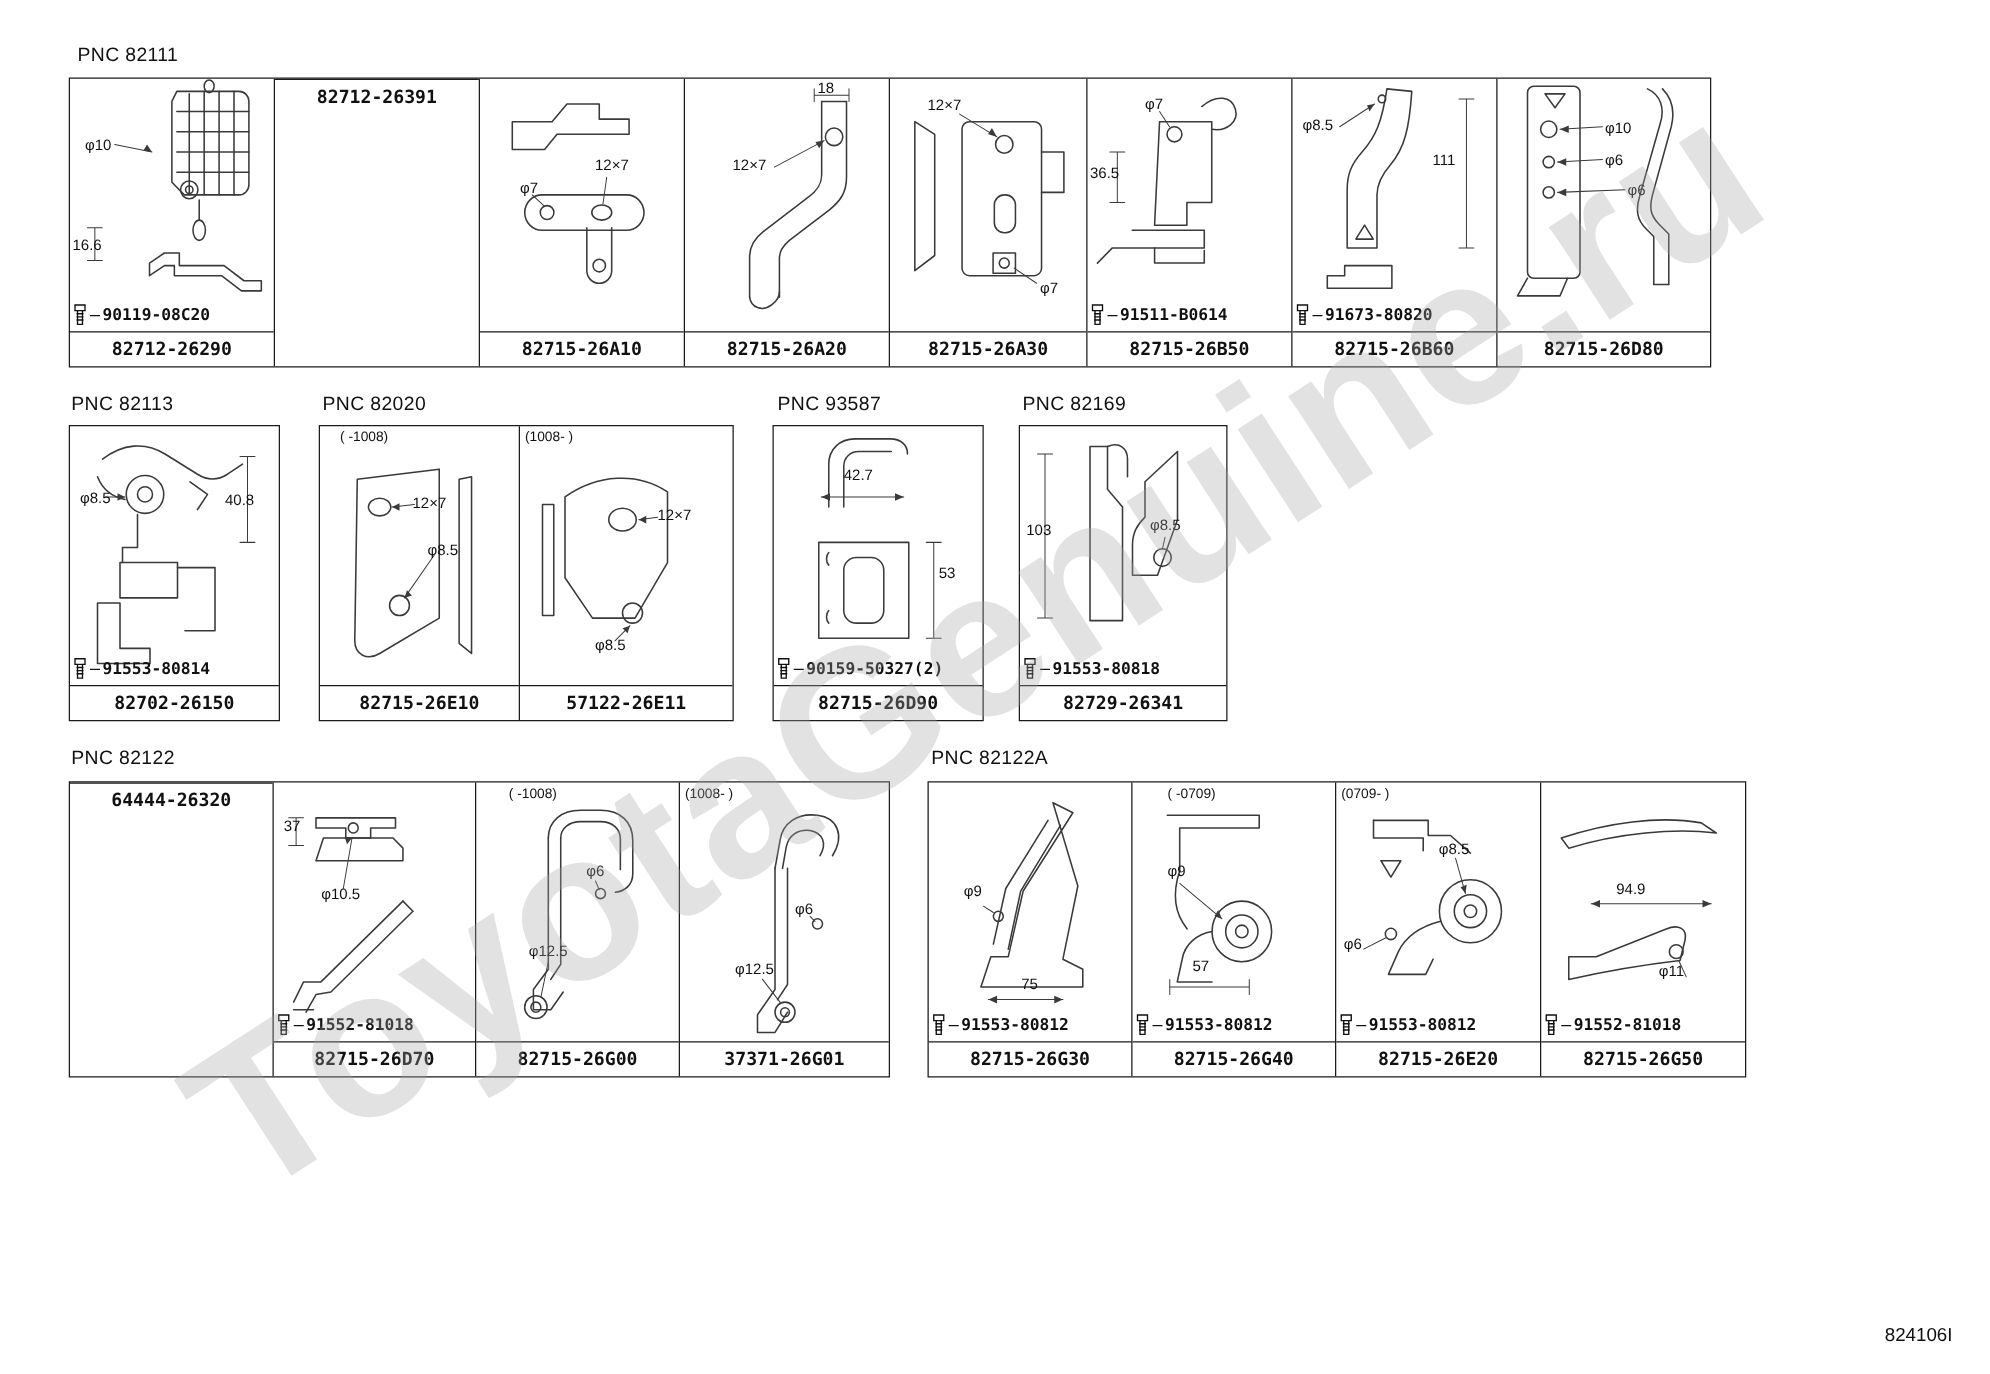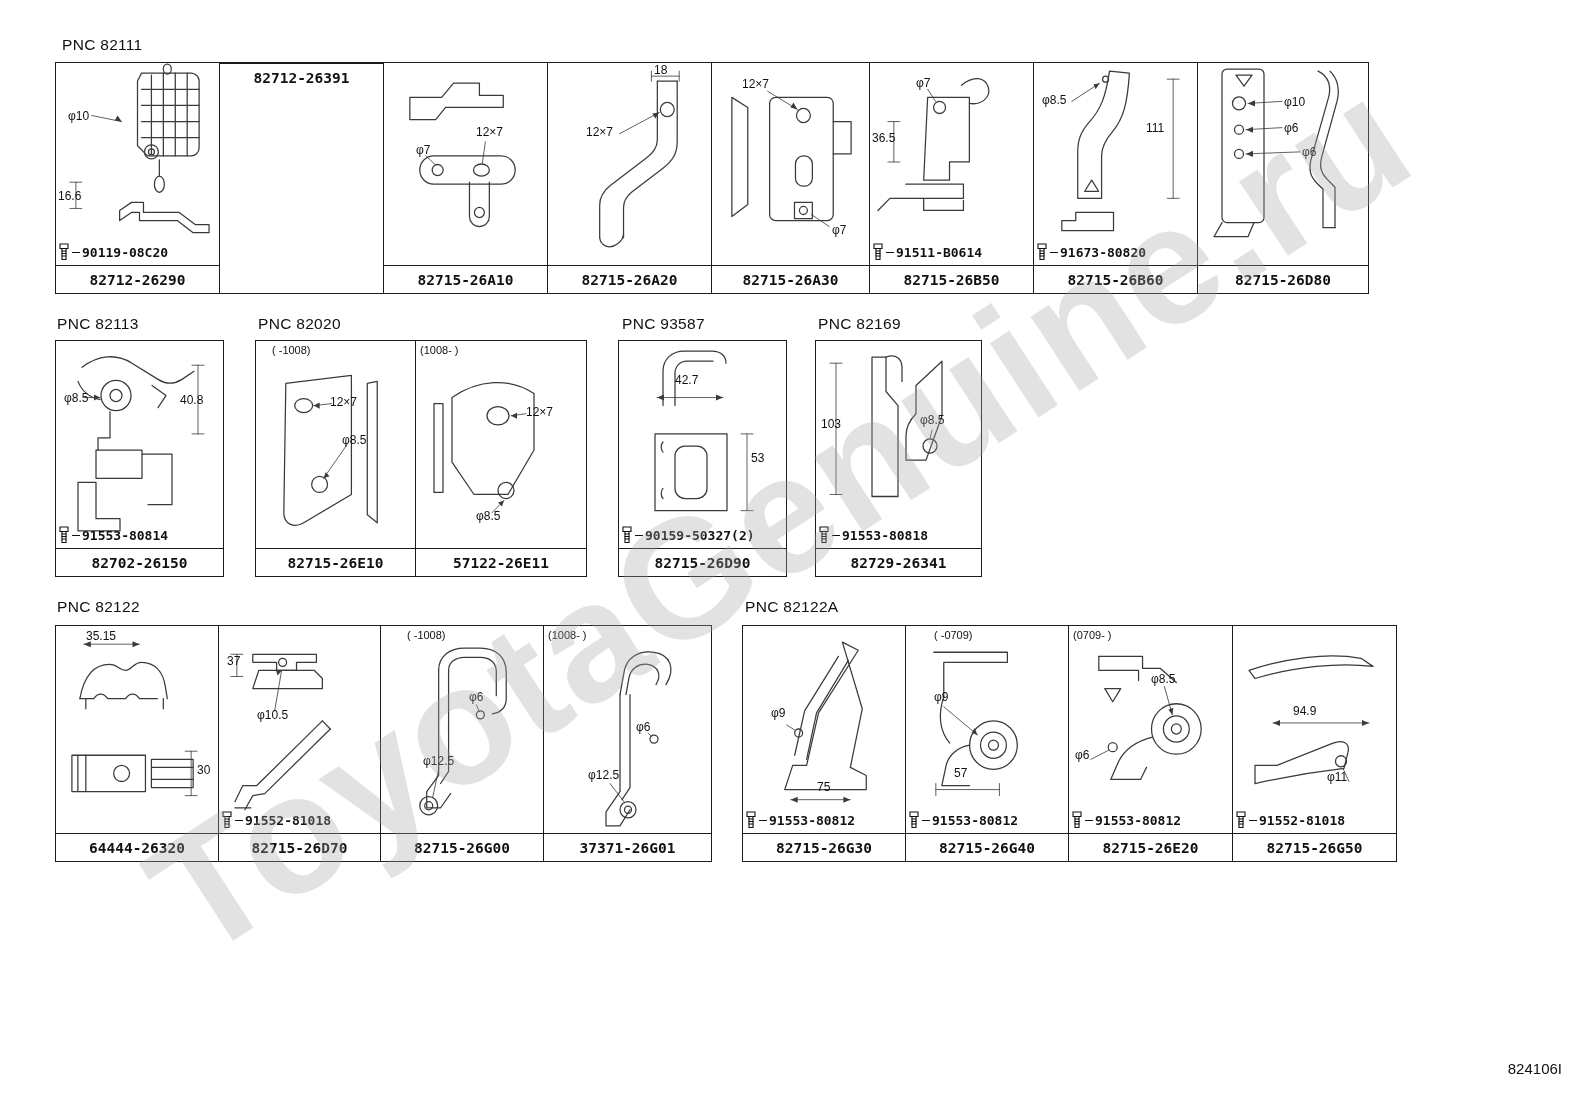--- a/index.html
+++ b/index.html
@@ -327,38 +327,20 @@
           <span>91553-80818</span>
         </div>
       </div>
       <div class="pn">82729-26341</div>
     </div>
   </div>
 
   <div class="group" style="left:55px;top:625px;height:235px">
 
     <div class="cell" style="width:163px">
-      <div class="draw">
-        <svg class="art" viewBox="0 0 163 205" preserveAspectRatio="none">
-          <path class="dim" d="M28,18 h56"></path>
-            <path class="fil" d="M28,18 l7,-3 v6 z"></path>
-            <path class="fil" d="M84,18 l-7,-3 v6 z"></path>
-          <path d="M24,72 c4,-22 14,-34 30,-34 c8,0 10,6 16,6 c6,0 8,-8 16,-8 c14,0 22,10 24,24 l2,12"></path>
-          <path d="M24,72 h14 c4,-6 10,-6 14,0 h18 c4,-6 10,-6 14,0 h18"></path>
-          <path d="M30,72 v10 M108,72 v10"></path>
-          <rect x="16" y="128" width="74" height="36"></rect>
-          <path d="M22,128 v36 M30,128 v36"></path>
-          <circle cx="66" cy="146" r="8"></circle>
-          <rect x="96" y="132" width="42" height="28"></rect>
-          <path d="M96,140 h42 M96,152 h42"></path>
-          <path class="dim" d="M136,124 v44 M130,124 h12 M130,168 h12"></path>
-        </svg>
-        <span class="ann" style="left:30px;top:3px">35.15</span>
-        <span class="ann" style="left:141px;top:137px">30</span>
-      </div>
       <div class="pn">64444-26320</div>
     </div>
 
     <div class="cell" style="width:162px">
       <div class="draw">
         <svg class="art" viewBox="0 0 162 205" preserveAspectRatio="none">
           <path class="dim" d="M18,28 v22 M12,28 h12 M12,50 h12"></path>
           <path d="M34,28 h64 v8 h-20 v8 h-20 v-8 h-24 z"></path>
           <path d="M40,44 h56 l8,8 v10 h-70 z"></path>
           <circle cx="64" cy="36" r="4"></circle>

